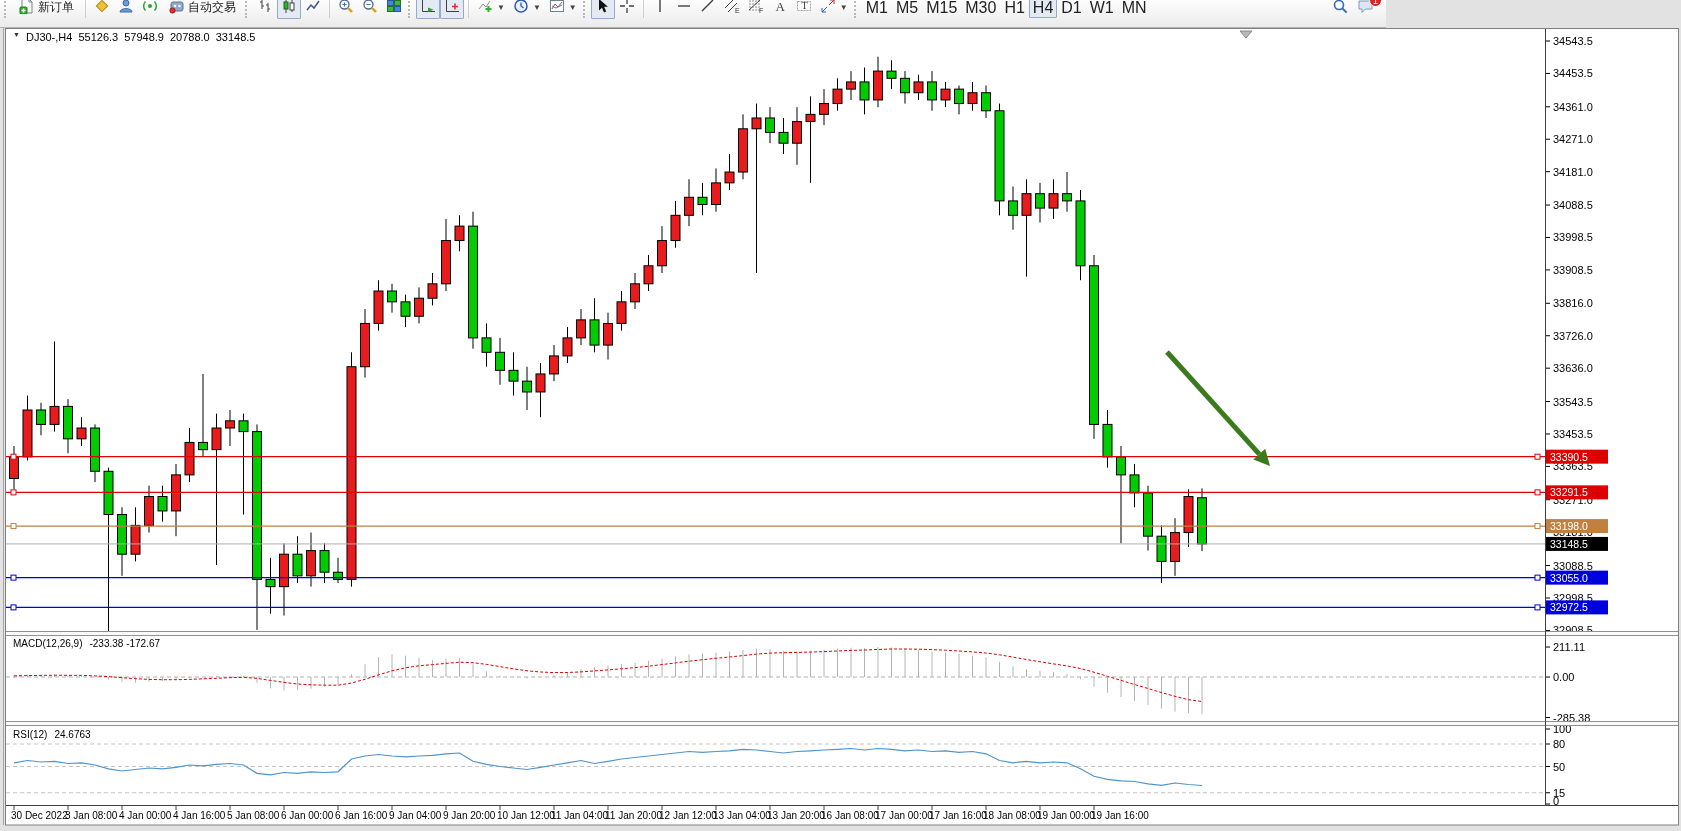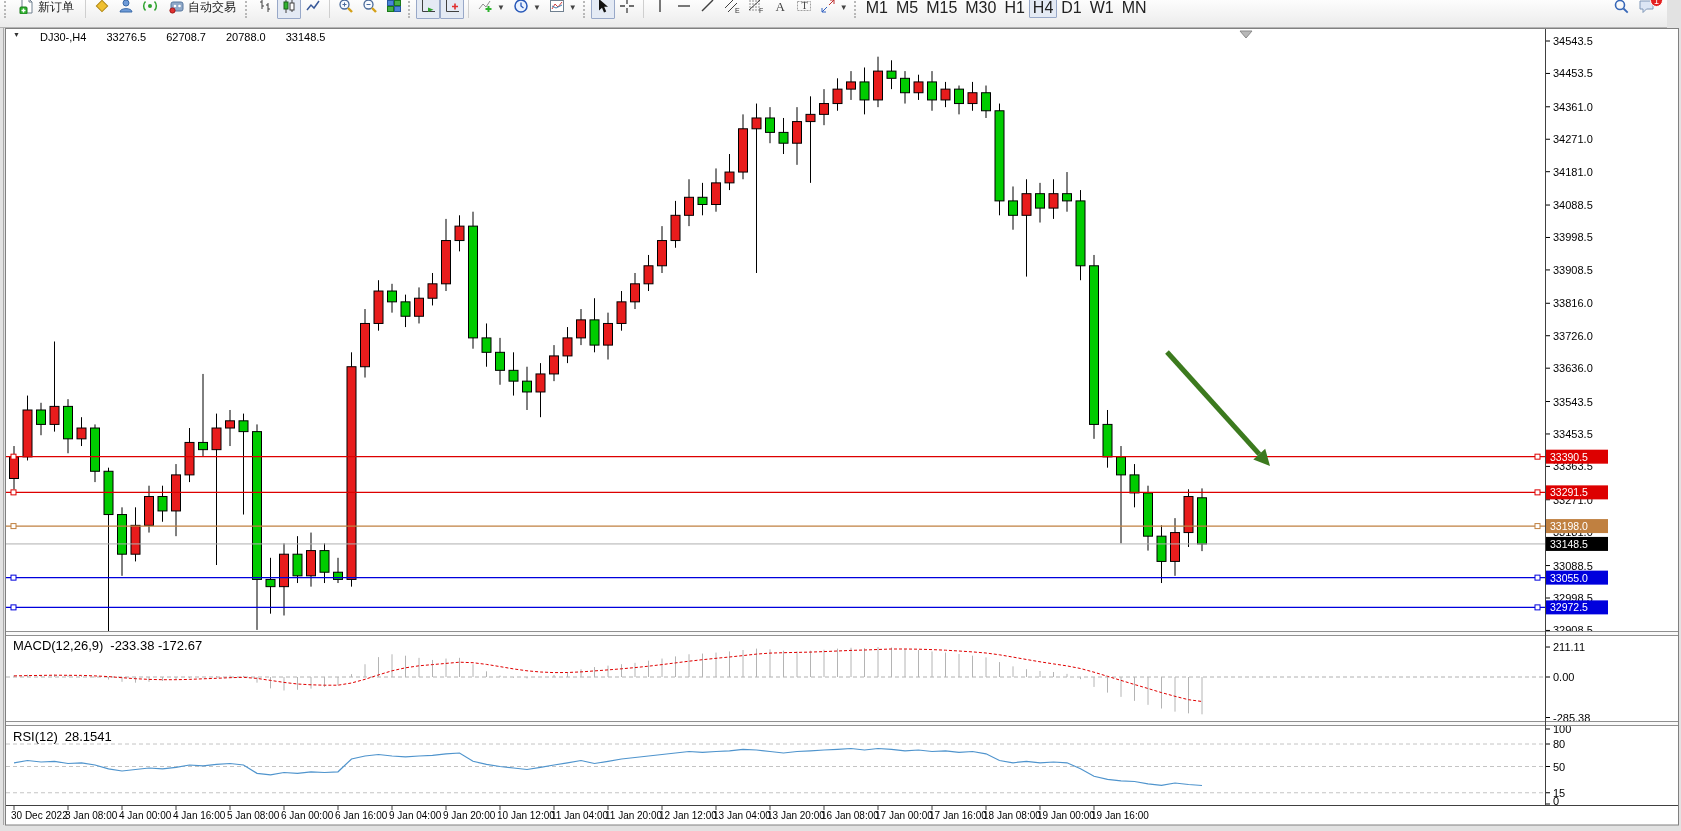--- a/index.html
+++ b/index.html
@@ -1,35 +1,35 @@
 <!DOCTYPE html>
 <html><head>
 <meta charset="utf-8">
 <style>
 *{margin:0;padding:0;box-sizing:border-box}
 html,body{width:1681px;height:831px;overflow:hidden;background:#e2e2e2;font-family:"Liberation Sans",sans-serif}
 body{position:relative}
 
-.toolbar{position:absolute;top:0;left:0;width:1667px;height:28px;background:linear-gradient(#fdfdfd,#ebebeb);border-bottom:1px solid #b4b4b4;display:flex;align-items:center;padding:0 8px 12px 2px;z-index:5}
+.toolbar{position:absolute;top:0;left:0;width:1386px;height:28px;background:linear-gradient(#fdfdfd,#ebebeb);border-bottom:1px solid #b4b4b4;display:flex;align-items:center;padding:0 8px 12px 2px;z-index:5}
 .tb-btn{height:23px;min-width:24px;display:flex;align-items:center;justify-content:center;gap:3px;border:1px solid transparent;background:transparent;font-size:12px;color:#222;padding:0 3px;cursor:default;white-space:nowrap}
 .tb-btn.wide{padding:0 6px}
 .tb-btn.pressed{background:#e4eaf4;border:1px solid #98a8c8;border-radius:1px}
 .tb-grip{width:4px;height:20px;border-left:2px dotted #b8b8b8;margin:0 4px 0 2px}
 .tb-sep{width:1px;height:20px;background:#cfcfcf;margin:0 4px}
 .caret{font-size:8px;color:#444;margin-left:1px}
 .tf-btn{height:21px;min-width:27px;display:flex;align-items:center;justify-content:center;border:1px solid transparent;background:transparent;font-size:16px;color:#222;padding:0 3px;cursor:default}
 .tf-btn.pressed{background:#e4eaf4;border:1px solid #98a8c8;border-radius:1px}
 .spacer{flex:1}
 .notif{position:relative}
 .badge{position:absolute;top:-3px;right:-5px;width:13px;height:13px;border-radius:50%;background:#e42020;color:#fff;font-size:9px;display:flex;align-items:center;justify-content:center;border:1px solid #fff}
 
 #chart-canvas{position:absolute;top:28px;left:0;z-index:1}
-.chart-header{position:absolute;top:31px;left:13px;font-size:11px;color:#000;display:flex;gap:20px;align-items:flex-start;z-index:3}
+.chart-header{position:absolute;top:31px;left:13px;font-size:11px;color:#000;display:flex;gap:6px;align-items:flex-start;z-index:3}
 .hdr-caret{font-size:7px;color:#333}
-.pane-label{position:absolute;left:13px;font-size:13px;color:#000;z-index:3;display:flex;gap:7px}
+.pane-label{position:absolute;left:13px;font-size:10px;color:#000;z-index:3;display:flex;gap:7px}
 .macd-label{top:638px}
 .rsi-label{top:729px}
 </style>
 </head>
 <body>
 
 <div class="toolbar">
   <div class="tb-grip"></div>
 
   <button class="tb-btn wide">
@@ -649,26 +649,26 @@
     <rect x="5.5" y="0.5" width="1673" height="796.5" fill="none" stroke="#808080"></rect>
     <line x1="3.5" y1="0" x2="3.5" y2="797" stroke="#a8a8a8"></line>
     <polygon points="1240,3 1252,3 1246,10" fill="#b8b8b8" stroke="#8a8a8a"></polygon>
     <line x1="1167" y1="324" x2="1259.2735699493721" y2="426.12802887600424" stroke="#3c7a1e" stroke-width="5"></line>
     <polygon points="1270,438 1253.3375843873741,431.4912439013181 1265.2095555113701,420.76481385069036" fill="#3c7a1e"></polygon>
   </svg>
 
 <div class="chart-header">
   <span class="hdr-caret">▼</span>
   <span>DJ30-,H4</span>
-  <span>33276.5</span>
-  <span>62708.7</span>
+  <span>55126.3</span>
+  <span>57948.9</span>
   <span>20788.0</span>
   <span>33148.5</span>
 </div>
 
 <div class="pane-label macd-label">
   <span>MACD(12,26,9)</span>
   <span>-233.38 -172.67</span>
 </div>
 <div class="pane-label rsi-label">
   <span>RSI(12)</span>
-  <span>28.1541</span>
+  <span>24.6763</span>
 </div>
 
 </body></html>

